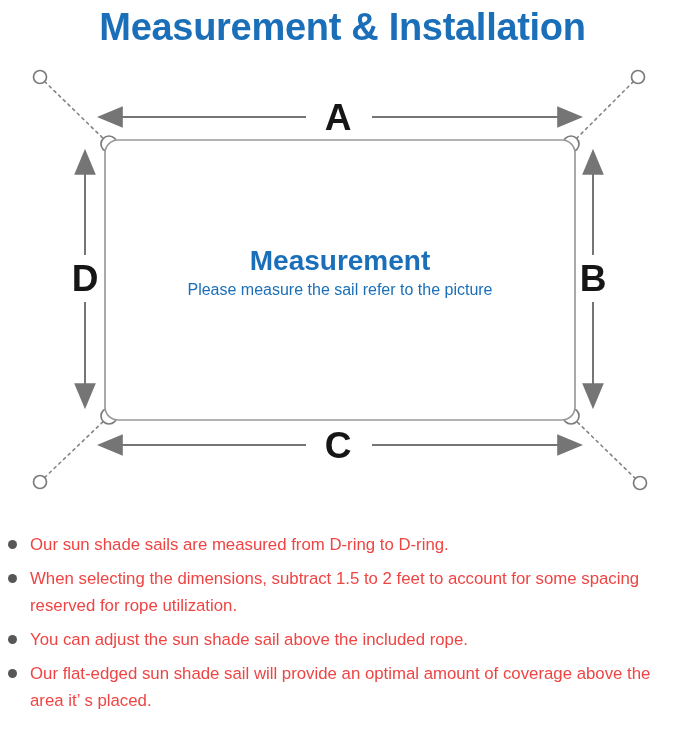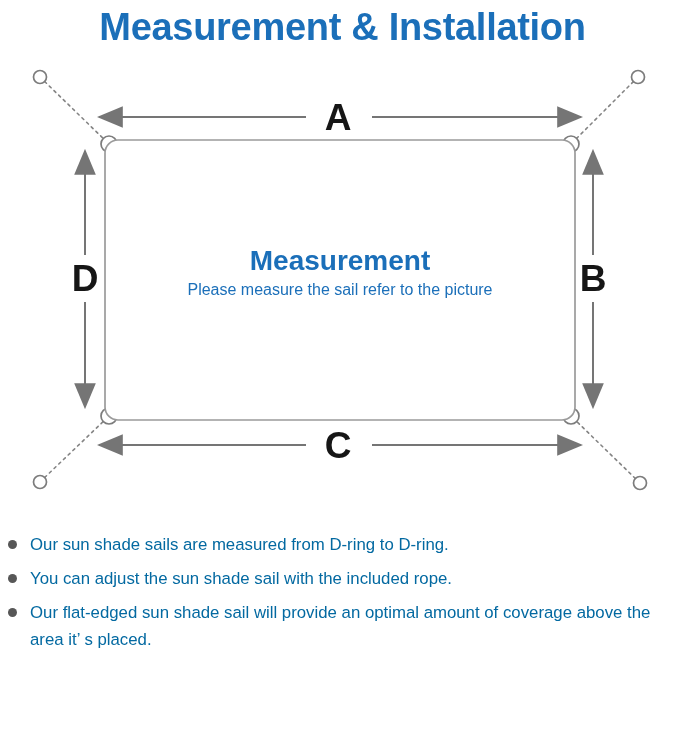--- a/index.html
+++ b/index.html
@@ -43,21 +43,21 @@
   }
 
   
   .notes {
     position: absolute; top: 531px; left: 8px; width: 665px;
     list-style: none; margin: 0; padding: 0;
     display: flex; flex-direction: column; row-gap: 7px;
   }
   .note {
     display: flex; align-items: flex-start;
-    color: #0369a1;
+    color: #ef4444;
     font-size: 16.8px; line-height: 27px;
   }
   .dot {
     flex: 0 0 9px; width: 9px; height: 9px;
     border-radius: 50%; background: #575757;
     margin: 9px 13px 0 0;
   }
   .note-text { flex: 1; }
   .note:nth-child(3) .note-text { max-width: 645px; }
   .note:nth-child(5) .note-text { max-width: 610px; }
@@ -119,19 +119,23 @@
   <text class="csub" x="340" y="240">Please measure the sail refer to the picture</text>
 </svg>
 
 <ul class="notes">
   <li class="note">
     <span class="dot"></span>
     <span class="note-text">Our sun shade sails are measured from D-ring to D-ring.</span>
   </li>
   <li class="note">
     <span class="dot"></span>
-    <span class="note-text">You can adjust the sun shade sail with the included rope.</span>
+    <span class="note-text">When selecting the dimensions, subtract 1.5 to 2 feet to account for some spacing reserved for rope utilization.</span>
+  </li>
+  <li class="note">
+    <span class="dot"></span>
+    <span class="note-text">You can adjust the sun shade sail above the included rope.</span>
   </li>
   <li class="note">
     <span class="dot"></span>
     <span class="note-text">Our flat-edged sun shade sail will provide an optimal amount of coverage above the area it’ s placed.</span>
   </li>
 </ul>
 
 </body></html>

